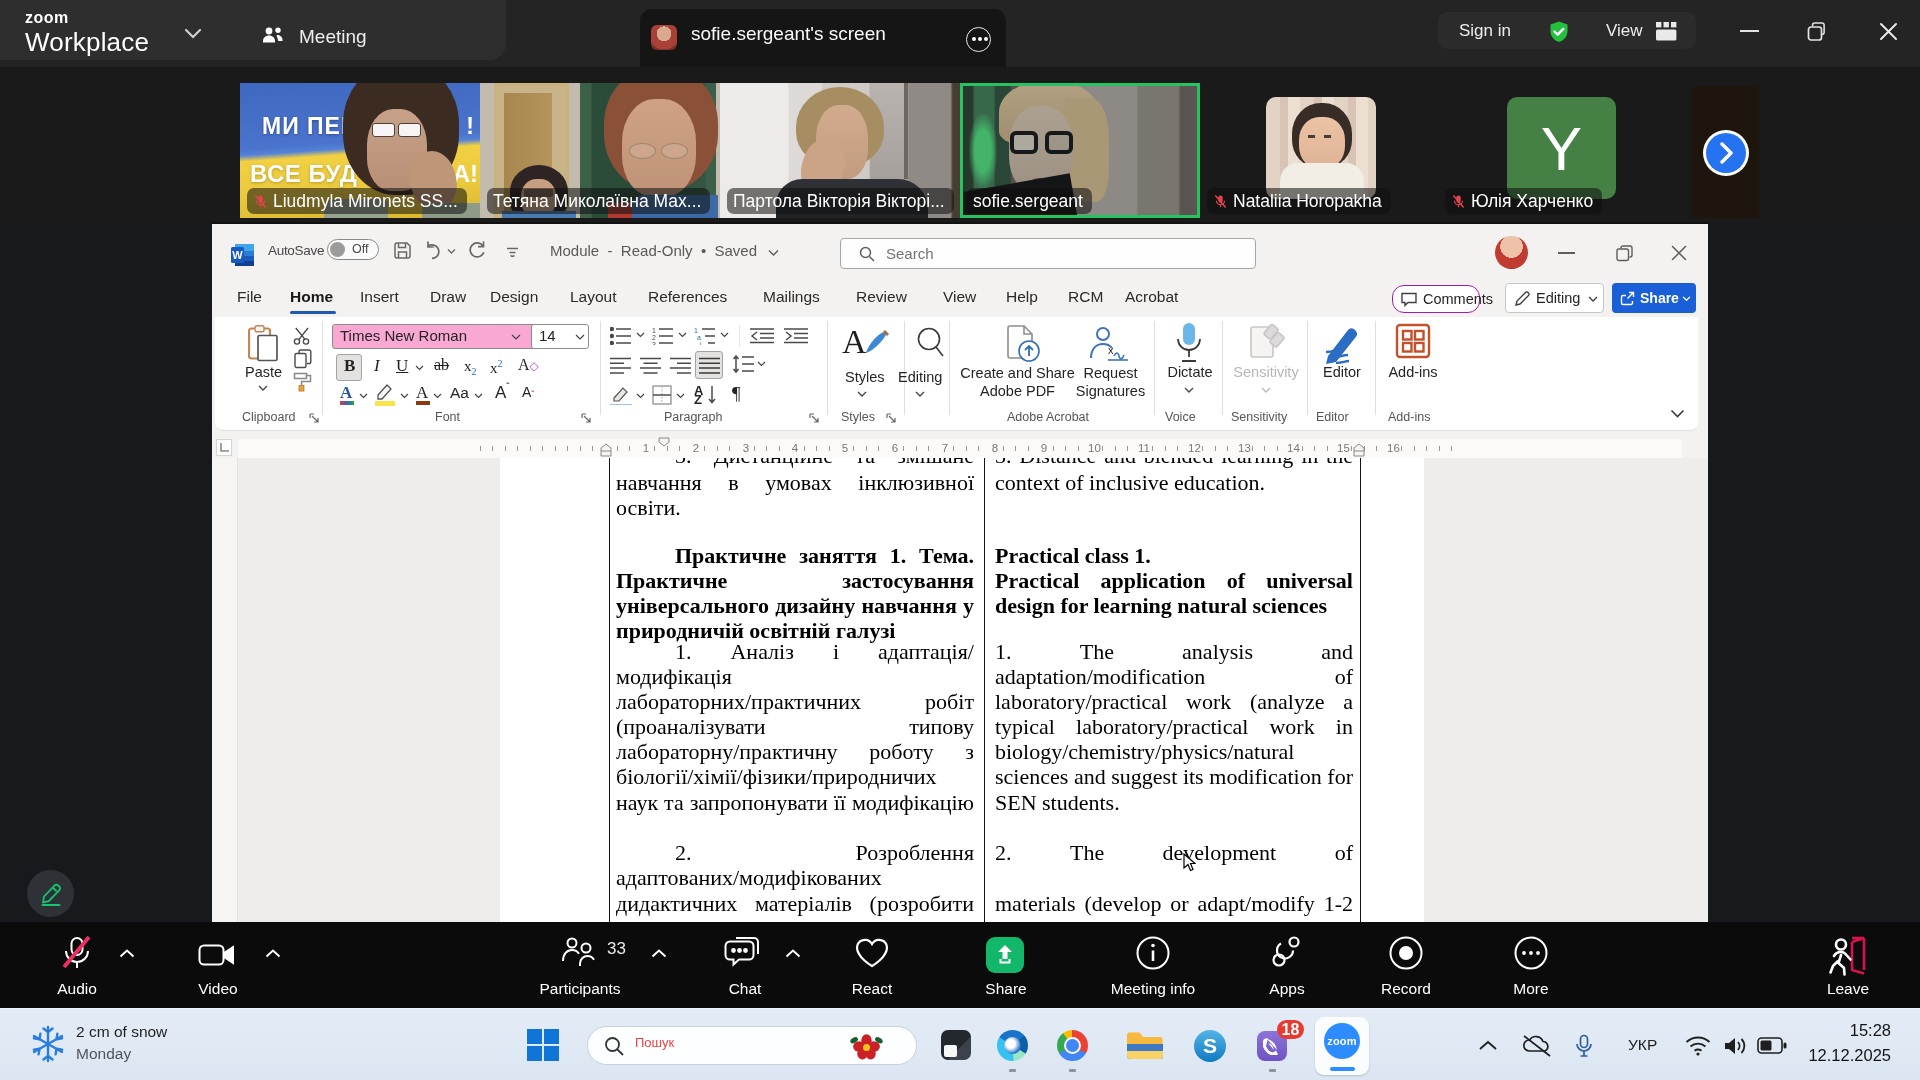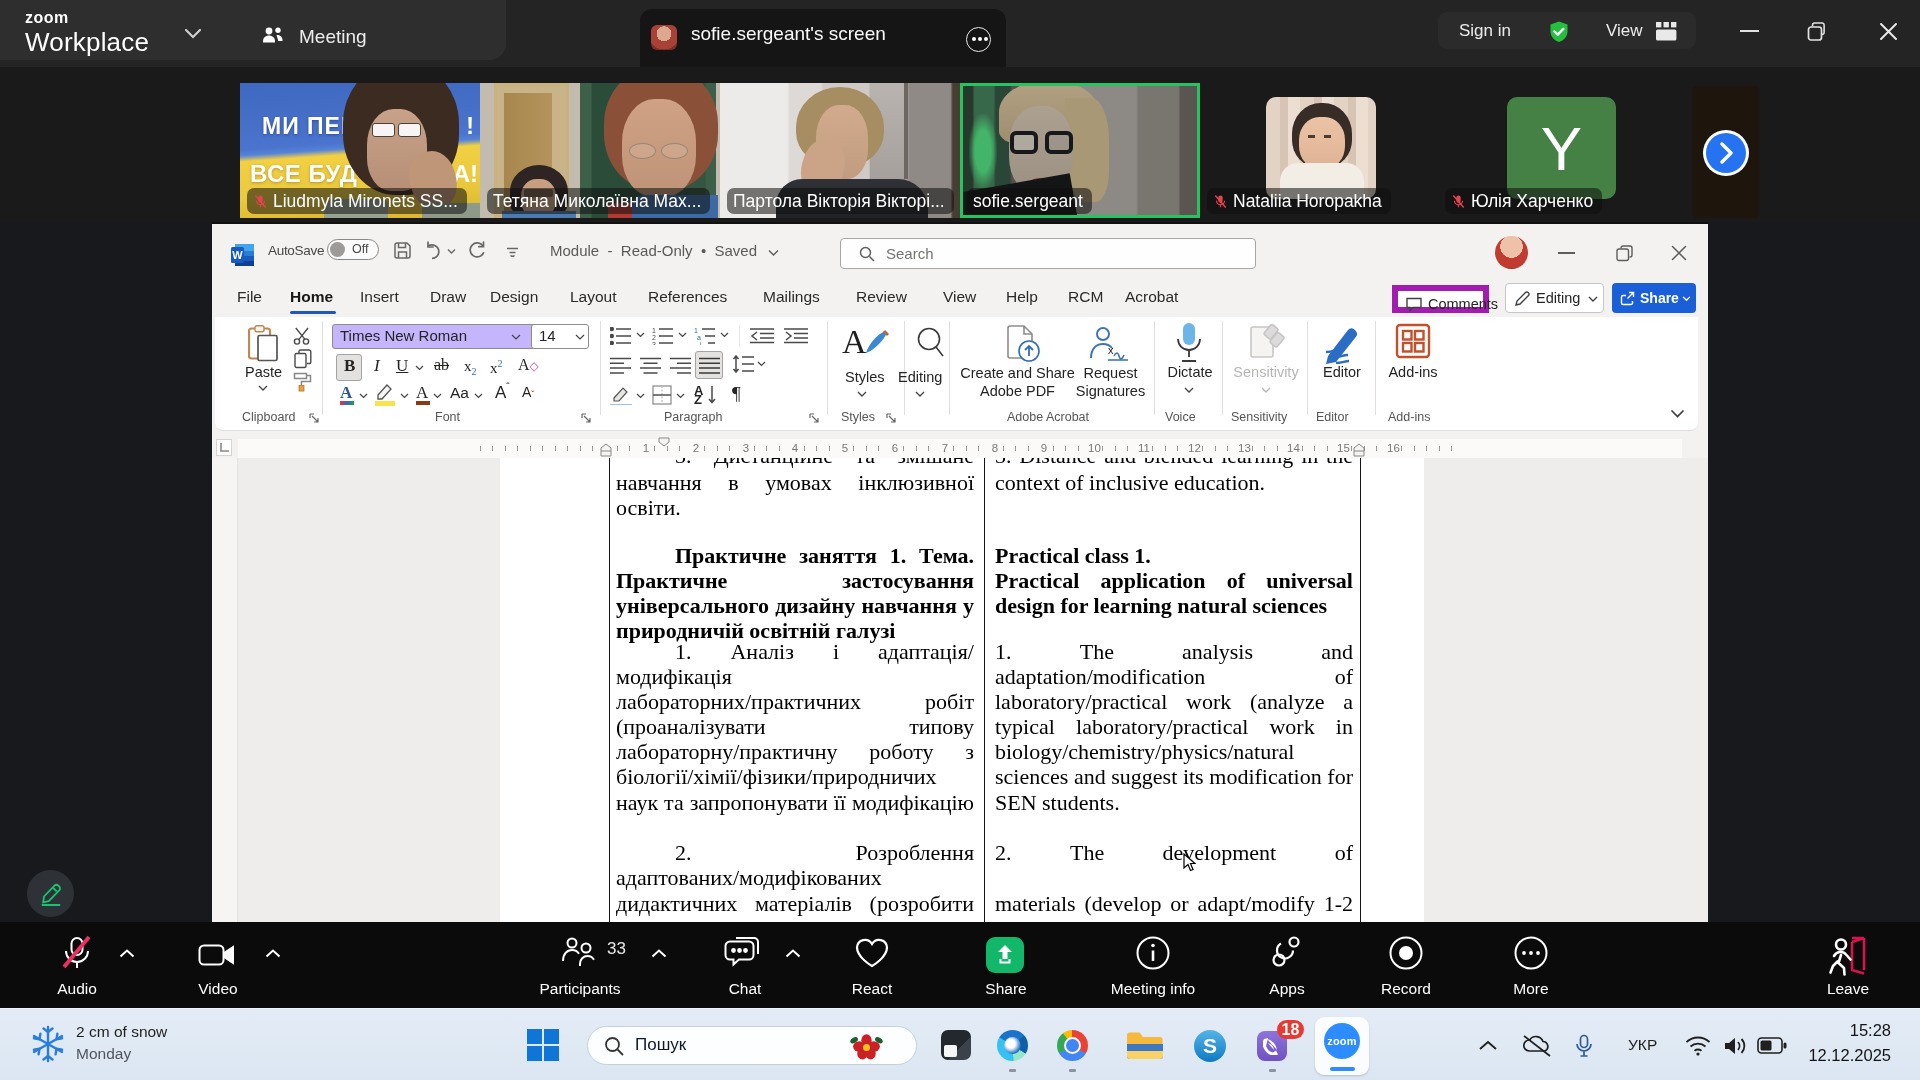--- a/index.html
+++ b/index.html
@@ -236,21 +236,21 @@
   <div class="abs" style="left:218px;top:64px;font-size:15.5px;color:#2b2a29">Draw</div>
   <div class="abs" style="left:278px;top:64px;font-size:15.5px;color:#2b2a29">Design</div>
   <div class="abs" style="left:358px;top:64px;font-size:15.5px;color:#2b2a29">Layout</div>
   <div class="abs" style="left:436px;top:64px;font-size:15.5px;color:#2b2a29">References</div>
   <div class="abs" style="left:551px;top:64px;font-size:15.5px;color:#2b2a29">Mailings</div>
   <div class="abs" style="left:644px;top:64px;font-size:15.5px;color:#2b2a29">Review</div>
   <div class="abs" style="left:731px;top:64px;font-size:15.5px;color:#2b2a29">View</div>
   <div class="abs" style="left:794px;top:64px;font-size:15.5px;color:#2b2a29">Help</div>
   <div class="abs" style="left:856px;top:64px;font-size:15.5px;color:#2b2a29">RCM</div>
   <div class="abs" style="left:913px;top:64px;font-size:15.5px;color:#2b2a29">Acrobat</div>
-  <div class="abs" style="left:1180px;top:61px;width:97px;height:28px;border:6px solid #a21caf;border-radius:0;background:#fff">
+  <div class="abs" style="left:1180px;top:61px;width:88px;height:28px;border:1px solid #a21caf;border-radius:12px;background:#fff">
     <svg class="abs" style="left:8px;top:6px" width="16" height="15" viewBox="0 0 16 15" fill="none" stroke="#404040" stroke-width="1.4">
         <path d="M1 1.5h14v9H7l-3 3v-3H1z"></path>
       </svg>
     <div class="abs" style="left:30px;top:5px;font-size:14.5px;color:#252423">Comments</div>
   </div>
   <div class="abs" style="left:1293px;top:59px;width:99px;height:30px;border:1px solid #c8c6c4;border-radius:4px;background:#fff">
     <svg class="abs" style="left:9px;top:7px" width="15" height="15" viewBox="0 0 15 15" fill="none" stroke="#404040" stroke-width="1.4">
         <path d="M1 14l1-4L10.5 1.5a1.8 1.8 0 012.6 0l.4.4a1.8 1.8 0 010 2.6L5 13z"></path>
       </svg>
     <div class="abs" style="left:30px;top:6px;font-size:14.5px;color:#252423">Editing</div>
@@ -293,21 +293,21 @@
         <path d="M2.5 1.5h12v5h-12z" fill="#fdfdfd" stroke="#8a8886" stroke-width="1.5"></path>
         <path d="M14.5 3.5h4v6h-9v4" fill="none" stroke="#8a8886" stroke-width="1.5"></path>
         <path d="M7.2 13.5h4.6v5.5H7.2z" fill="#e8a33d" stroke="#c77f33" stroke-width="1.2"></path>
       </svg>
     <div class="abs" style="left:30px;top:93px;font-size:12.5px;color:#555">Clipboard</div>
     <svg class="abs" style="left:97px;top:96px" width="11" height="11" viewBox="0 0 11 11" stroke="#666" fill="none" stroke-width="1.2">
         <path d="M1 1h4M1 1v4M3 3l6 6M9 5v4H5"></path>
       </svg>
     <div class="abs" style="left:110px;top:4px;width:1px;height:94px;background:#e1dfdd"></div>
 
-    <div class="abs" style="left:120px;top:7px;width:226px;height:25px;border:1px solid #8f8d8b;border-radius:3px;background:#c4b5fd">
+    <div class="abs" style="left:120px;top:7px;width:226px;height:25px;border:1px solid #8f8d8b;border-radius:3px;background:#f9a8d4">
       <div class="abs" style="left:7px;top:2px;font-size:15px">Times New Roman</div>
       <svg class="abs" style="left:178px;top:9px" width="10" height="7" viewBox="0 0 10 7">
           <path d="M1 1l4 4 4-4" stroke="#444" stroke-width="1.2" fill="none"></path>
         </svg>
     </div>
     <div class="abs" style="left:319px;top:7px;width:58px;height:25px;border:1px solid #8f8d8b;border-radius:3px;background:#fff">
       <div class="abs" style="left:7px;top:2px;font-size:15px">14</div>
       <svg class="abs" style="left:43px;top:9px" width="10" height="7" viewBox="0 0 10 7">
           <path d="M1 1l4 4 4-4" stroke="#444" stroke-width="1.2" fill="none"></path>
         </svg>
@@ -793,21 +793,21 @@
   <div class="abs" style="left:76px;top:36px;font-size:15.5px;color:#4e5560">Monday</div>
   <div class="abs" style="left:527px;top:20px;width:15px;height:15px;background:#0f76d7"></div>
   <div class="abs" style="left:544px;top:20px;width:15px;height:15px;background:#0f76d7"></div>
   <div class="abs" style="left:527px;top:37px;width:15px;height:15px;background:#0f76d7"></div>
   <div class="abs" style="left:544px;top:37px;width:15px;height:15px;background:#0f76d7"></div>
   <div class="abs" style="left:587px;top:17px;width:330px;height:39px;background:#fdfeff;border:1px solid #c6d1de;border-radius:20px">
     <svg class="abs" style="left:16px;top:9px" width="20" height="20" viewBox="0 0 20 20" fill="none" stroke="#333" stroke-width="1.8">
         <circle cx="8.5" cy="8.5" r="6.5"></circle>
         <path d="M13.5 13.5L19 19"></path>
       </svg>
-    <div class="abs" style="left:47px;top:8px;font-size:17px;color:#0f172a">Пошук</div>
+    <div class="abs" style="left:47px;top:8px;font-size:13px;color:#ef4444">Пошук</div>
     <svg class="abs" style="left:262px;top:4px" width="33" height="31" viewBox="0 0 32 30">
         <g fill="#cc2027">
           <ellipse cx="16" cy="9" rx="5" ry="6"></ellipse>
           <ellipse cx="9" cy="15" rx="6" ry="5"></ellipse>
           <ellipse cx="23" cy="15" rx="6" ry="5"></ellipse>
           <ellipse cx="12" cy="22" rx="5" ry="5.5"></ellipse>
           <ellipse cx="20" cy="22" rx="5" ry="5.5"></ellipse>
         </g>
         <g fill="#1d5e2e">
           <ellipse cx="4" cy="9" rx="4" ry="2.5" transform="rotate(-30 4 9)"></ellipse>

